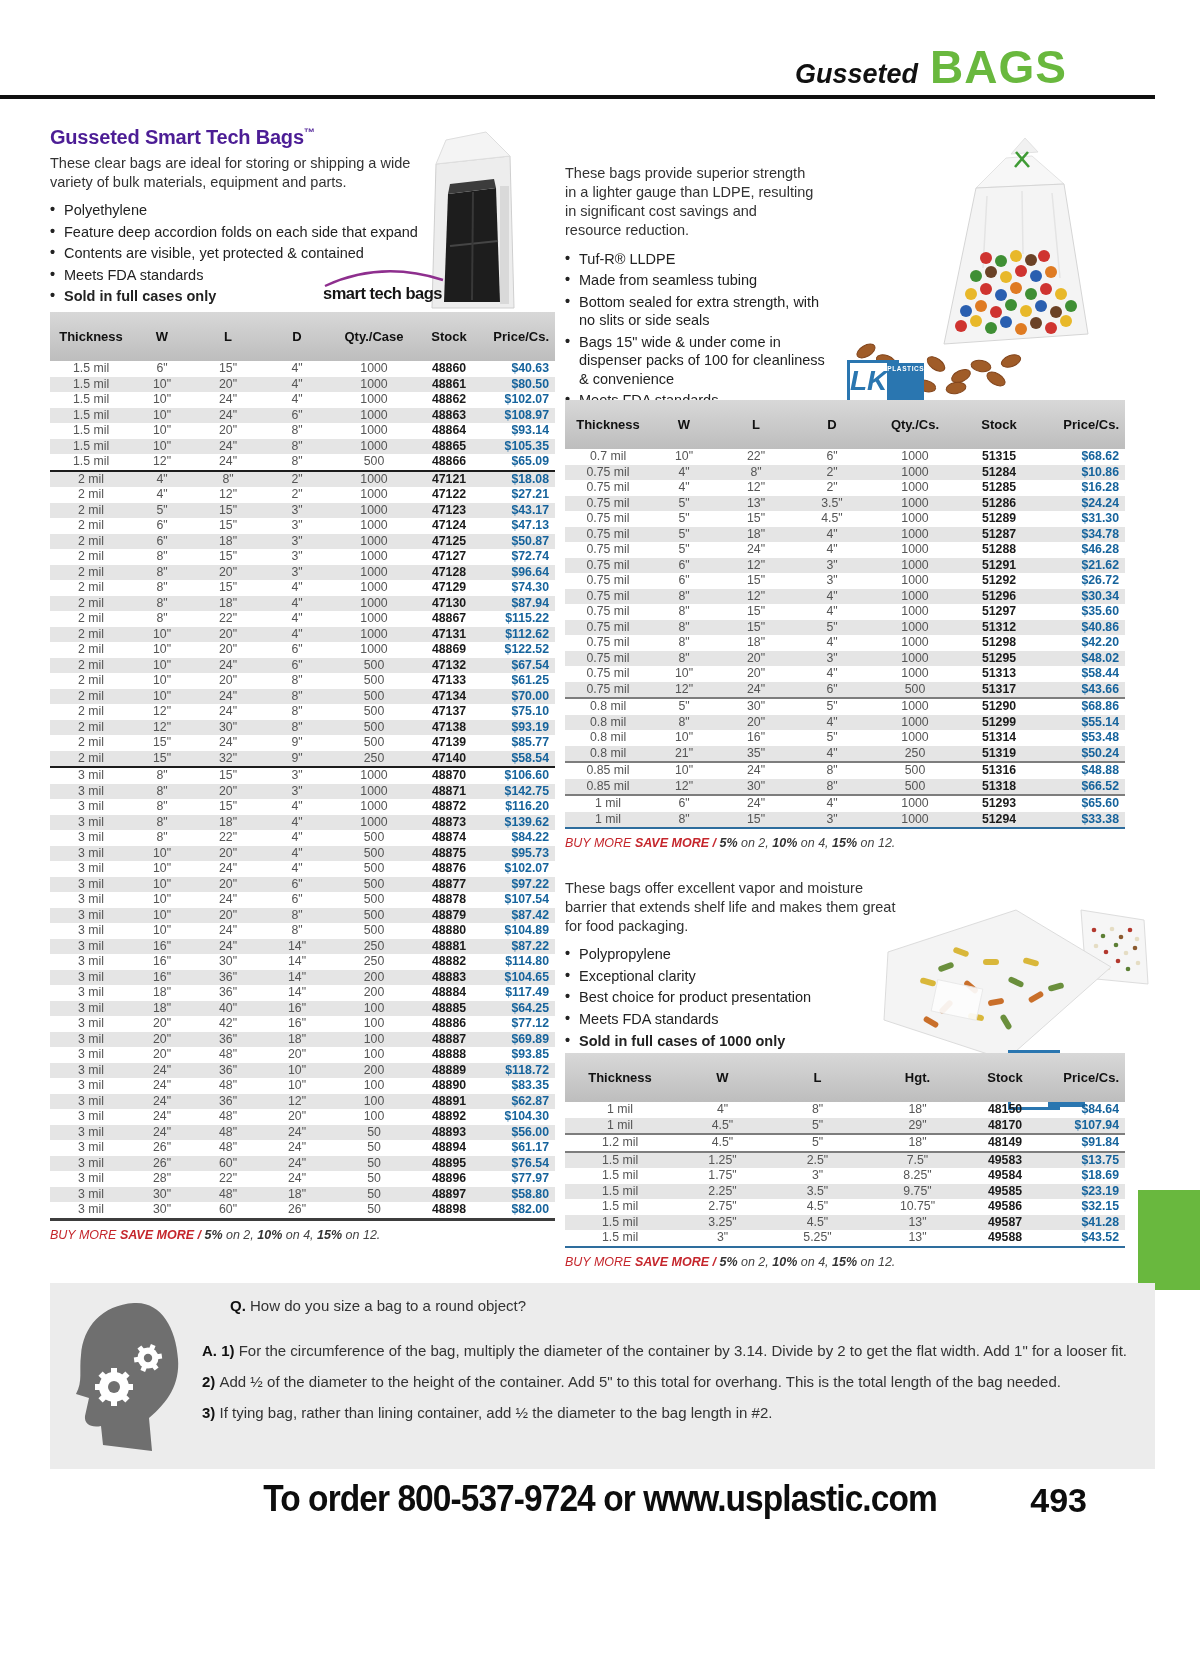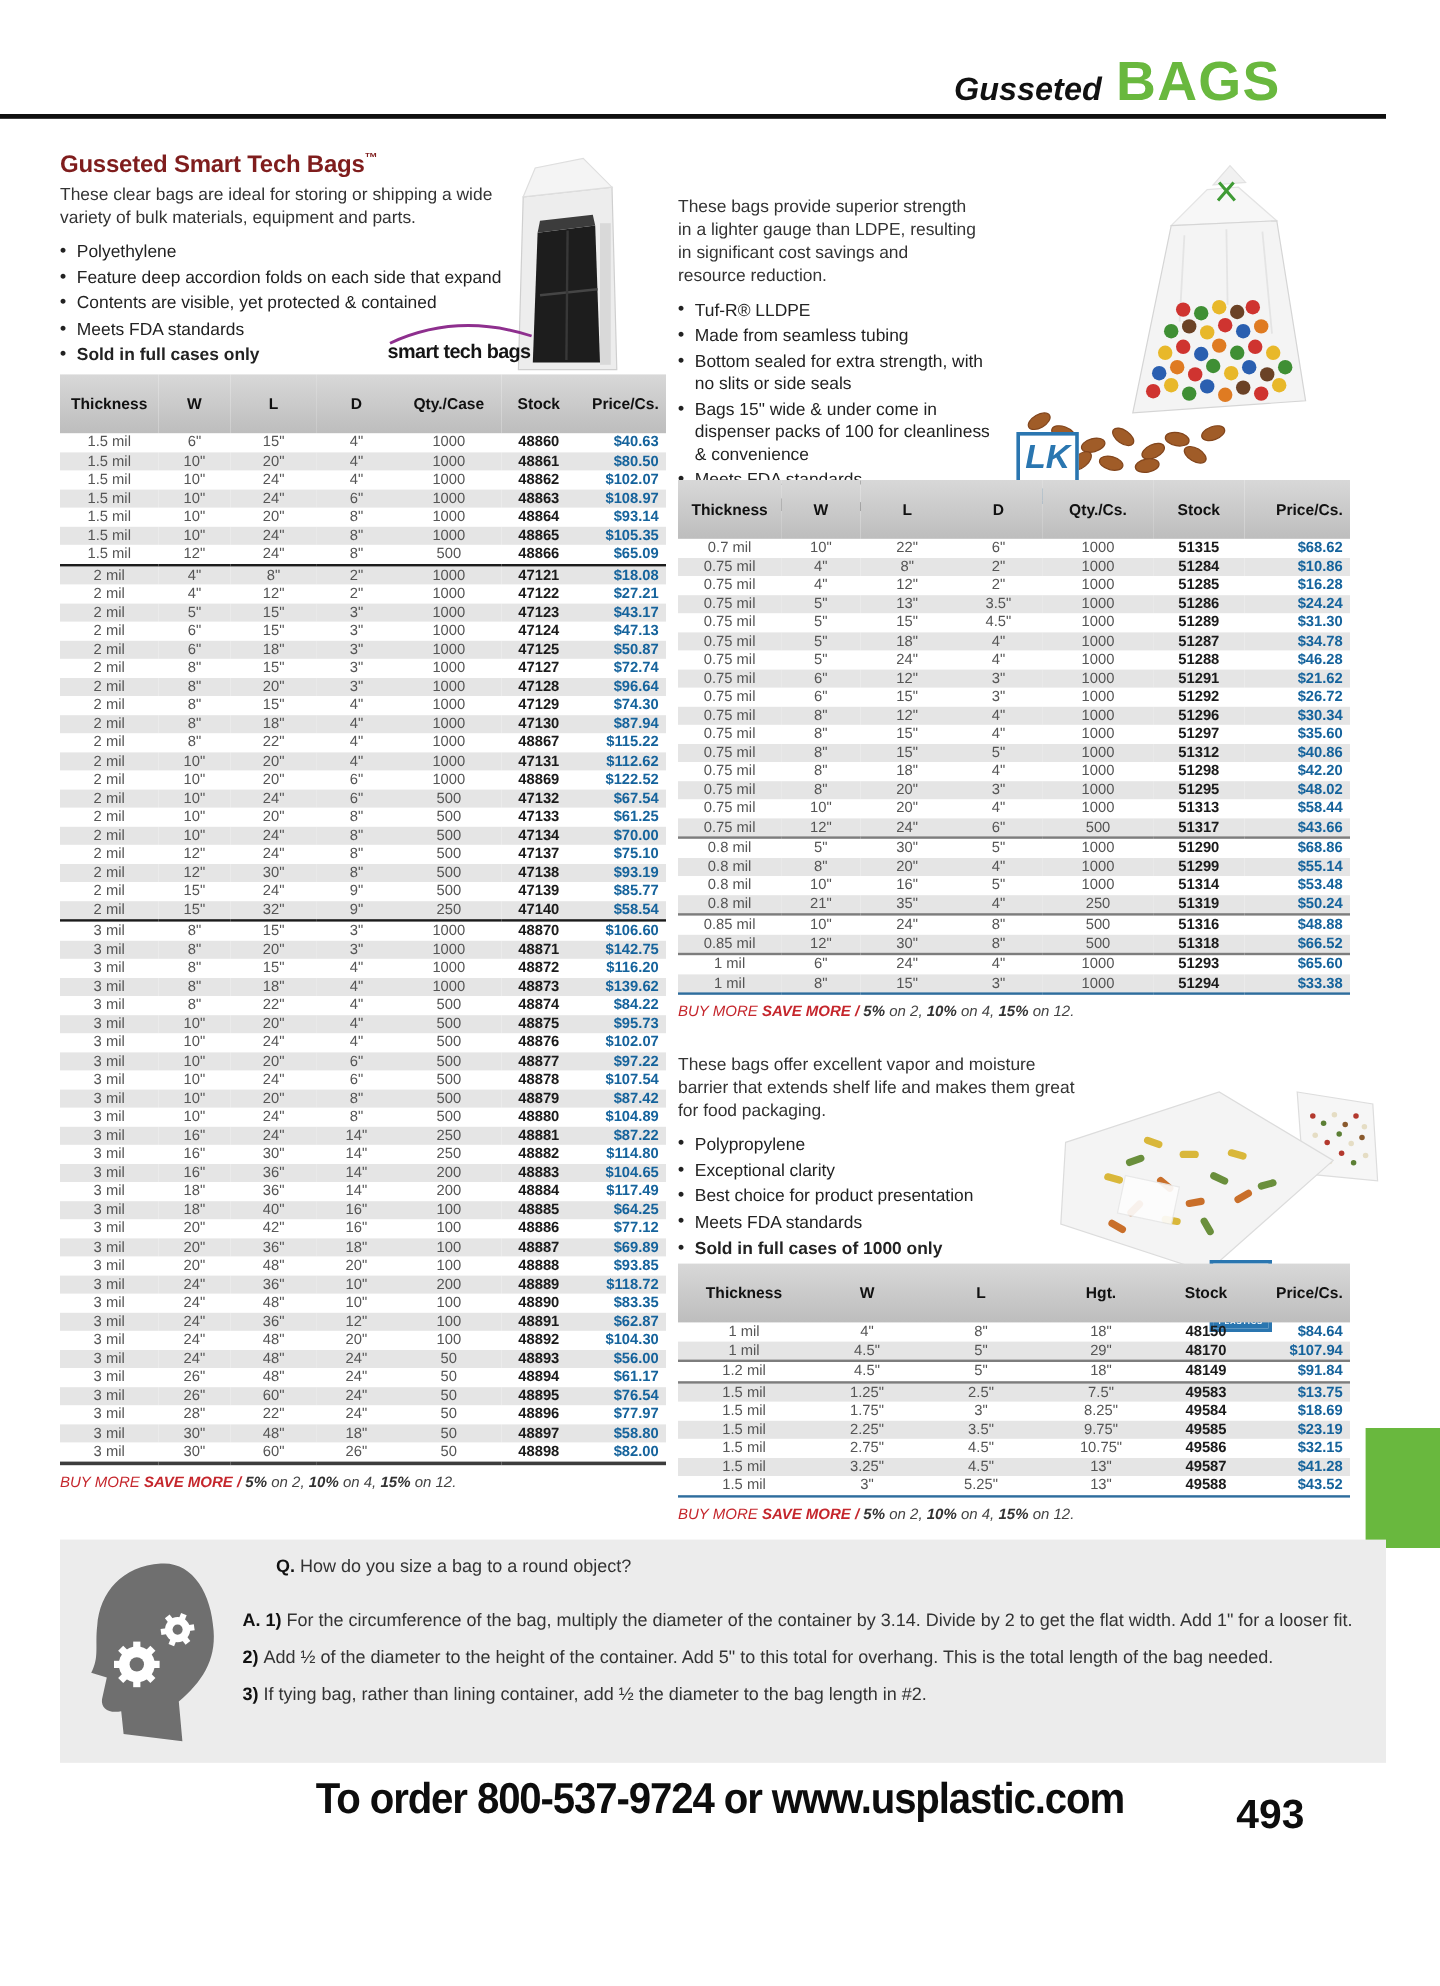--- a/index.html
+++ b/index.html
@@ -6,21 +6,21 @@
   body { background:#888; font-family:"Liberation Sans", sans-serif; }
   .page { position:relative; width:1200px; height:1655px; background:#fff; margin:0 auto; overflow:hidden; }
 
   
   .hdr { position:absolute; top:40px; right:133px; white-space:nowrap; }
   .hdr-cat { font-style:italic; font-weight:bold; font-size:27px; color:#111; vertical-align:baseline; margin-right:12px; }
   .hdr-title { font-weight:bold; font-size:46px; color:var(--accent-green,#5eb53f); letter-spacing:1px; vertical-align:baseline; }
   .rule-top { position:absolute; top:95px; left:0; width:1155px; height:4px; background:#101010; }
 
   
-  h2.sec-title { font-size:20px; font-weight:bold; color:#7f1d1d; letter-spacing:-0.2px; }
+  h2.sec-title { font-size:20px; font-weight:bold; color:#4c1d95; letter-spacing:-0.2px; }
   h2.sec-title sup { font-size:11px; }
   p.sec-desc { font-size:14.5px; line-height:1.32; color:#333; margin-top:5px; }
   ul.bullets { list-style:none; margin-top:9px; }
   ul.bullets li { font-size:14.5px; line-height:1.28; color:#222; padding-left:14px; position:relative; margin-bottom:3px; }
   ul.bullets li::before { content:"•"; position:absolute; left:0; top:-1px; font-weight:bold; }
   ul.bullets li.b { font-weight:bold; }
 
   
   .left-col  { position:absolute; left:50px; top:126px; width:505px; }
   .left-col p.sec-desc { width:380px; }
@@ -68,35 +68,35 @@
   .buy-more { font-style:italic; font-size:12.5px; color:#444; margin-top:7px; }
   .bm-red { color:var(--buy-more-red,#c5262c); }
   .bm-red-b { color:var(--buy-more-red,#c5262c); font-weight:bold; }
   .bm-b { font-weight:bold; color:#333; }
 
   
   .photo { position:absolute; }
   .stb-logo { position:absolute; left:319px; top:268px; width:132px; height:46px; }
   .stb-logo svg { position:absolute; left:0; top:0; }
   .stb-text { position:absolute; left:4px; top:16px; font-size:16.5px; font-weight:bold; color:#151515; letter-spacing:-0.5px; white-space:nowrap; }
-  .lk-logo { position:absolute; width:52px; height:60px; background:#fff; border:3.5px solid var(--lk-blue,#2a76b0); display:flex; flex-direction:column; }
+  .lk-logo { position:absolute; width:52px; height:60px; background:#fff; border:3.5px solid var(--lk-blue,#2a76b0); display:flex; flex-direction:row; }
   .lk-letters { flex:1; font-weight:bold; font-style:italic; font-size:28px; line-height:36px; color:var(--lk-blue,#2a76b0); text-align:center; }
   .lk-strip { background:var(--lk-blue,#2a76b0); color:#fff; font-size:6.5px; font-weight:bold; text-align:center; letter-spacing:0.6px; padding:1.5px 0 2px; }
 
   
   .qa-box { position:absolute; left:50px; top:1283px; width:1105px; height:186px; background:#ececec; }
   .qa-text { position:absolute; left:152px; top:12px; right:28px; font-size:15px; color:#333; line-height:1.4; }
   .qa-text .qa-line { margin-bottom:10px; }
   .qa-text .qa-q { margin-bottom:24px;margin-left:28px; }
   .qa-text .b { font-weight:bold; color:#111; }
   .head-icon { position:absolute; left:12px; top:14px; }
 
   
   .footer-order { position:absolute; top:1478px; left:145px; width:910px; text-align:center; font-size:36px; font-weight:bold; color:#0d0d0d; letter-spacing:-1px; transform:scaleX(0.93); }
-  .page-num { position:absolute; top:1481px; right:113px; font-size:34px; font-weight:bold; color:#0d0d0d;margin-top:12px; }
+  .page-num { position:absolute; top:1481px; right:113px; font-size:34px; font-weight:bold; color:#0d0d0d; }
   .green-tab { position:absolute; left:1138px; top:1190px; width:62px; height:100px; background:var(--accent-green,#5eb53f); }
 </style>
 </head>
 <body>
 
 <div class="page">
 
   <div class="hdr">
     <span class="hdr-cat">Gusseted</span><span class="hdr-title">BAGS</span>
   </div>

